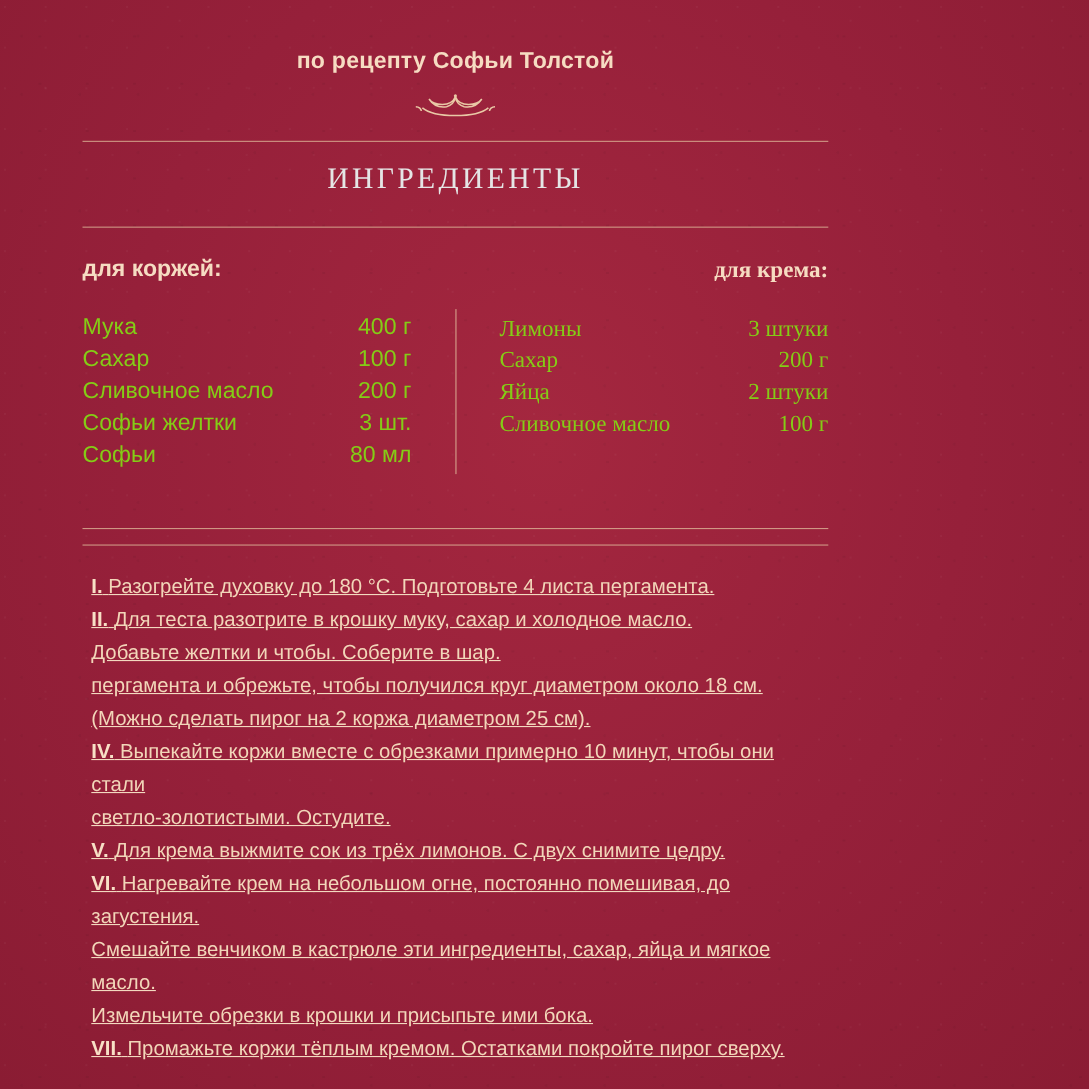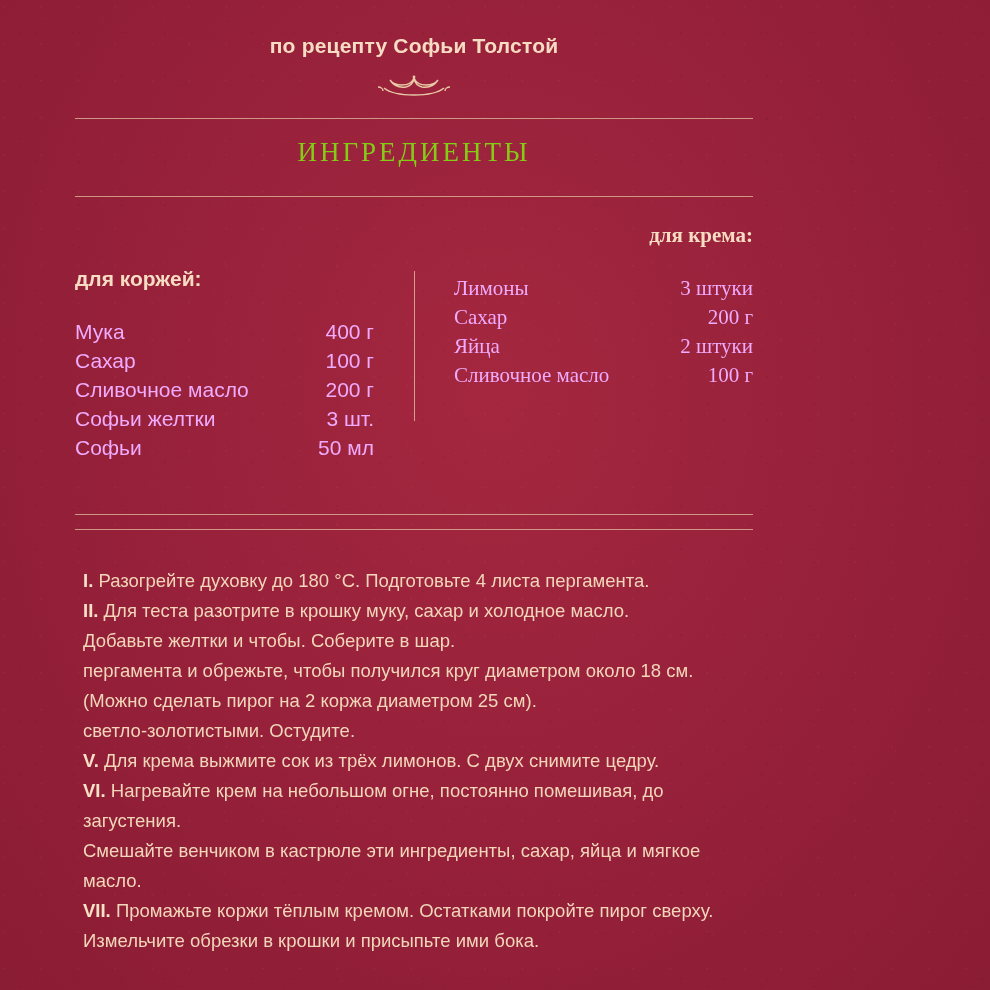--- a/index.html
+++ b/index.html
@@ -21,21 +21,21 @@
     font-family: "Liberation Sans", sans-serif;
     color: #f3d9bf;
     -webkit-font-smoothing: antialiased;
   }
 
   .page {
     position: relative;
     width: 828px;
     height: 990px;
     box-sizing: border-box;
-    padding: 4px 75px;
+    padding: 14px 75px;
   }
 
   .subtitle {
     text-align: center;
     font-size: 21px;
     font-weight: bold;
     letter-spacing: 0.2px;
     color: #f6dcc2;
     padding-top: 30px;
   }
@@ -53,52 +53,52 @@
     background: #e2bf9d;
     opacity: 0.75;
     margin: 14px 0 0 0;
   }
 
   .section-head {
     text-align: center;
     font-family: "Liberation Serif", serif;
     font-size: 27px;
     letter-spacing: 3px;
-    color: #84cc16;
+    color: #e5e5e5;
     padding: 18px 0 14px 0;
     font-variant: small-caps;
     text-transform: uppercase;
   }
 
   .ing-wrap {
     display: flex;
     position: relative;
     margin-top: 26px;
   }
   .ing-col {
     width: 50%;
     box-sizing: border-box;
   }
-  .ing-col.left { padding-right: 40px; margin-top: 44px; }
+  .ing-col.left { padding-right: 40px; }
   .ing-col.right { padding-left: 40px; font-family: Liberation Serif, serif; }
 
   .col-label {
     font-size: 21px;
     font-weight: bold;
     color: #f6dcc2;
     margin-bottom: 26px;
   }
   .col-label.right { text-align: right; }
 
   .ing-row {
     display: flex;
     justify-content: space-between;
     font-size: 21px;
     line-height: 29px;
-    color: #f0abfc;
+    color: #84cc16;
     white-space: nowrap;
   }
 
   .divider-v {
     position: absolute;
     left: 50%;
     top: 48px;
     width: 1px;
     height: 150px;
     background: #e2bf9d;
@@ -106,22 +106,23 @@
   }
 
   .rule2 {
     height: 1px;
     background: #e2bf9d;
     opacity: 0.75;
     margin-top: 52px;
   }
 
   .steps {
-    margin-top: 36px;
+    margin-top: 22px;
     padding: 0 8px;
+    text-decoration: underline;
   }
   .step-line {
     font-size: 18.5px;
     line-height: 30px;
     color: #f2d6b9;
   }
   .step-num {
     font-weight: bold;
     color: #f8e0c6;
   }
@@ -167,21 +168,21 @@
       <div class="ing-row">
         <span>Сливочное масло</span>
         <span>200 г</span>
       </div>
       <div class="ing-row">
         <span>Софьи желтки</span>
         <span>3 шт.</span>
       </div>
       <div class="ing-row">
         <span>Софьи</span>
-        <span>50 мл</span>
+        <span>80 мл</span>
       </div>
     </div>
 
     <div class="ing-col right">
       <div class="col-label right">для крема:</div>
 
       <div class="ing-row">
         <span>Лимоны</span>
         <span>3 штуки</span>
       </div>
@@ -220,42 +221,46 @@
     </div>
     <div class="step-line">
       <span class="step-num"></span>
       <span>пергамента и обрежьте, чтобы получился круг диаметром около 18 см.</span>
     </div>
     <div class="step-line">
       <span class="step-num"></span>
       <span>(Можно сделать пирог на 2 коржа диаметром 25 см).</span>
     </div>
     <div class="step-line">
+      <span class="step-num">IV.</span>
+      <span>Выпекайте коржи вместе с обрезками примерно 10 минут, чтобы они стали</span>
+    </div>
+    <div class="step-line">
       <span class="step-num"></span>
       <span>светло-золотистыми. Остудите.</span>
     </div>
     <div class="step-line">
       <span class="step-num">V.</span>
       <span>Для крема выжмите сок из трёх лимонов. С двух снимите цедру.</span>
     </div>
     <div class="step-line">
       <span class="step-num">VI.</span>
       <span>Нагревайте крем на небольшом огне, постоянно помешивая, до загустения.</span>
     </div>
     <div class="step-line">
       <span class="step-num"></span>
       <span>Смешайте венчиком в кастрюле эти ингредиенты, сахар, яйца и мягкое масло.</span>
     </div>
     <div class="step-line">
+      <span class="step-num"></span>
+      <span>Измельчите обрезки в крошки и присыпьте ими бока.</span>
+    </div>
+    <div class="step-line">
       <span class="step-num">VII.</span>
       <span>Промажьте коржи тёплым кремом. Остатками покройте пирог сверху.</span>
     </div>
     <div class="step-line">
-      <span class="step-num"></span>
-      <span>Измельчите обрезки в крошки и присыпьте ими бока.</span>
-    </div>
-    <div class="step-line">
       
       
     </div>
   </div>
 
 </div>
 
 </body></html>

